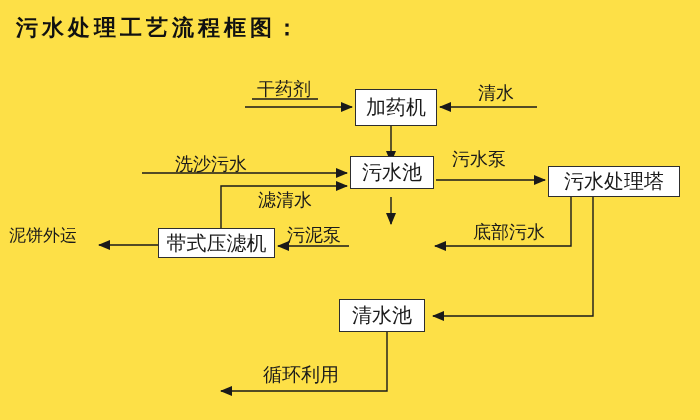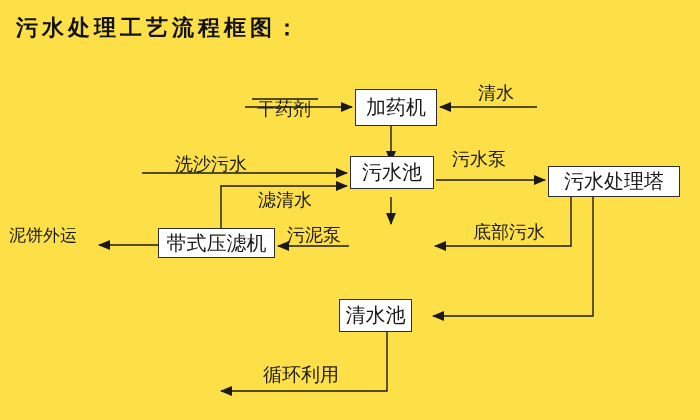--- a/index.html
+++ b/index.html
@@ -76,25 +76,25 @@
 
   <div class="node" style="left:548px;top:166px;width:132px;height:31px;">
     <span>污水处理塔</span>
   </div>
 
 
   <div class="node" style="left:158px;top:228px;width:117px;height:30px;">
     <span>带式压滤机</span>
   </div>
 
-  <div class="node" style="left:339px;top:299px;width:73px;height:33px;">
+  <div class="node" style="left:339px;top:299px;width:86px;height:33px;">
     <span>清水池</span>
   </div>
 
-  <div class="edge-label" style="left:257px;top:100px;">干药剂</div>
+  <div class="edge-label" style="left:257px;top:80px;">干药剂</div>
 
   <div class="edge-label" style="left:478px;top:84px;">清水</div>
 
   <div class="edge-label" style="left:175px;top:155px;">洗沙污水</div>
 
   <div class="edge-label" style="left:258px;top:191px;text-align:center;">滤清水</div>
 
   <div class="edge-label" style="left:452px;top:150px;text-align:right;">污水泵</div>
 
   <div class="edge-label" style="left:473px;top:223px;">底部污水</div>

